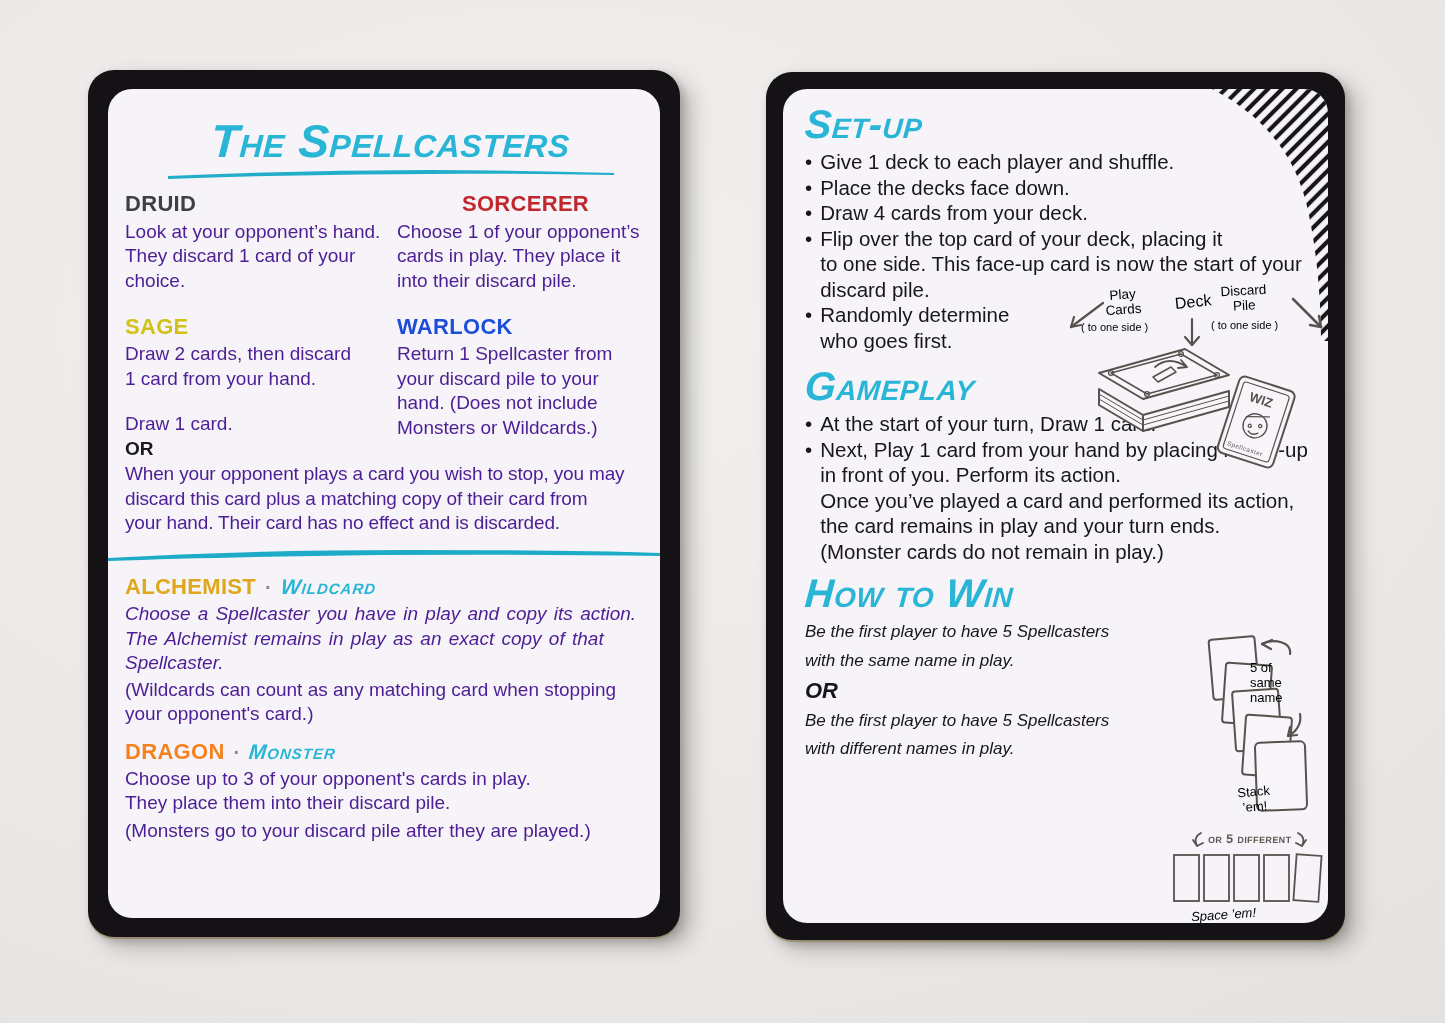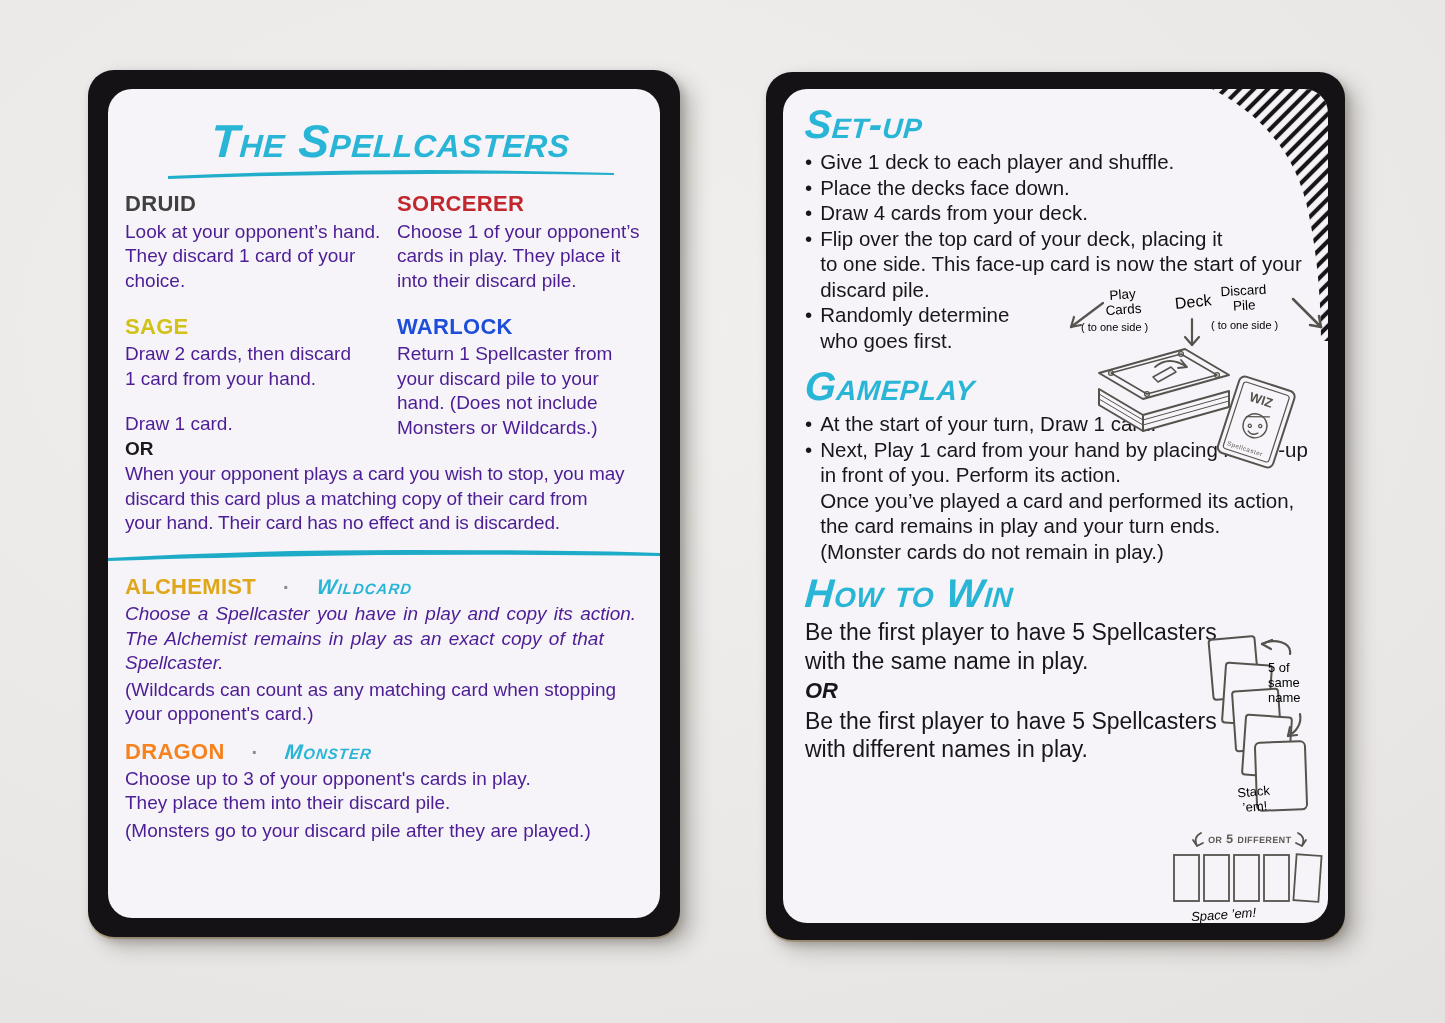--- a/index.html
+++ b/index.html
@@ -40,32 +40,32 @@
   .title-underline{display:block;margin:2px auto 0;}
   .columns{display:flex;margin-top:12px;}
   .col1{flex:0 0 272px;}
   .col2{flex:1;padding-right:2px;}
   .sc-block{margin-bottom:21px;}
   .sc-name{font-size:22px;font-weight:bold;letter-spacing:.3px;line-height:1.15;}
   .l-body{font-size:19px;line-height:24.5px;color:#4c1d95;margin-top:3px;}
   .or-label{font-size:19px;font-weight:bold;color:#1b191c;line-height:24.5px;}
   .wizard-alt{margin:1px 0 0;margin-right:-10px;letter-spacing:-.15px;}
   .divider{display:block;margin:10px 0 0 -17px;}
-  .combo-head{margin-top:12px;display:flex;align-items:baseline;gap:27px;}
+  .combo-head{margin-top:12px;display:flex;align-items:baseline;gap:9px;}
   .combo-sep{color:#8a8790;font-weight:bold;font-size:20px;}
   .combo-tag{font-size:21px;transform:skewX(-6deg);letter-spacing:1px;}
   .justify-ish{word-spacing:2px;margin-right:-10px;font-style:italic;}
 
   
   .r-content{position:absolute;inset:0;padding:12px 6px 0 22px;font-size:20.5px;line-height:25.5px;color:#18161a;}
   .r-head{font-size:40px;line-height:1.05;margin:2px 0 4px;transform:skewX(-4deg);}
   .bullet{display:flex;gap:8px;max-width:505px;}
   .bullet .dot{flex:0 0 auto;}
   .note{margin-top:7px;font-size:20px;line-height:25px;padding-left:10px;text-indent:-10px;max-width:440px;}
-  .win{font-size:23px;line-height:28.5px;max-width:460px;}
+  .win{font-size:17px;line-height:28.5px;max-width:460px;font-style:italic;}
   .or-italic{font-size:22px;font-weight:bold;font-style:italic;margin:3px 0;}
 
   
   .overlay{position:absolute;}
   .sk-label{position:absolute;text-align:center;}
   #deck-sketch{left:296px;top:192px;width:250px;height:260px;}
   #stack-sketch{left:385px;top:545px;width:162px;height:190px;}
   #row-sketch{left:388px;top:742px;width:157px;height:95px;}
   #hatch-corner{position:absolute;top:0;right:0;}
   .row-label-line{display:flex;align-items:center;justify-content:center;gap:3px;}
@@ -96,21 +96,21 @@
             <div class="l-body pre">Draw 2 cards, then discard
 1 card from your hand.</div>
           </div>
           <div>
             <div class="l-body pre">Draw 1 card.</div>
             <div class="or-label">OR</div>
           </div>
         </div>
         <div class="col2">
           <div class="sc-block">
-            <div class="sc-name" style="color: rgb(193, 39, 45);">SORCERER</div>
+            <div class="sc-name" style="color: rgb(193, 39, 45); text-align: center;">SORCERER</div>
             <div class="l-body pre">Choose 1 of your opponent’s
 cards in play. They place it
 into their discard pile.</div>
           </div>
           <div class="sc-block">
             <div class="sc-name" style="color: #1d4ed8;">WARLOCK</div>
             <div class="l-body pre">Return 1 Spellcaster from
 your discard pile to your
 hand. (Does not include
 Monsters or Wildcards.)</div>
@@ -273,21 +273,21 @@
           <rect x="56" y="30" width="46" height="60" rx="3" transform="rotate(4 79 60)"></rect>
           <rect x="66" y="56" width="46" height="60" rx="3" transform="rotate(-4 89 86)"></rect>
           <rect x="76" y="82" width="46" height="60" rx="3" transform="rotate(4 99 112)"></rect>
           <rect x="88" y="108" width="50" height="68" rx="5" transform="rotate(-2 113 142)"></rect>
         </g>
       </svg>
       <svg class="overlay" style="left:86px;top:2px;" width="40" height="22" viewBox="0 0 40 22">
         <path d="M36,18 C38,6 20,2 8,8" fill="none" stroke="#56524d" stroke-width="2.2" stroke-linecap="round"></path>
         <path d="M8,8 l10,-4 M8,8 l9,5" fill="none" stroke="#56524d" stroke-width="2.2" stroke-linecap="round"></path>
       </svg>
-      <div class="sk-label pre" style="left:100px;top:26px;font-size:13px;text-align:left;">5 of
+      <div class="sk-label pre" style="left:82px;top:26px;font-size:13px;text-align:left;">5 of
 same
 name</div>
       <svg class="overlay" style="left:112px;top:78px;" width="24" height="28" viewBox="0 0 24 28">
         <path d="M20,2 C22,12 16,20 8,24" fill="none" stroke="#56524d" stroke-width="2.2" stroke-linecap="round"></path>
         <path d="M8,24 l9,-1 M8,24 l2,-9" fill="none" stroke="#56524d" stroke-width="2.2" stroke-linecap="round"></path>
       </svg>
       <div class="sk-label pre" style="left:70px;top:150px;font-size:13px;transform:rotate(-5deg);">Stack
 ’em!</div>
     </div>
 

